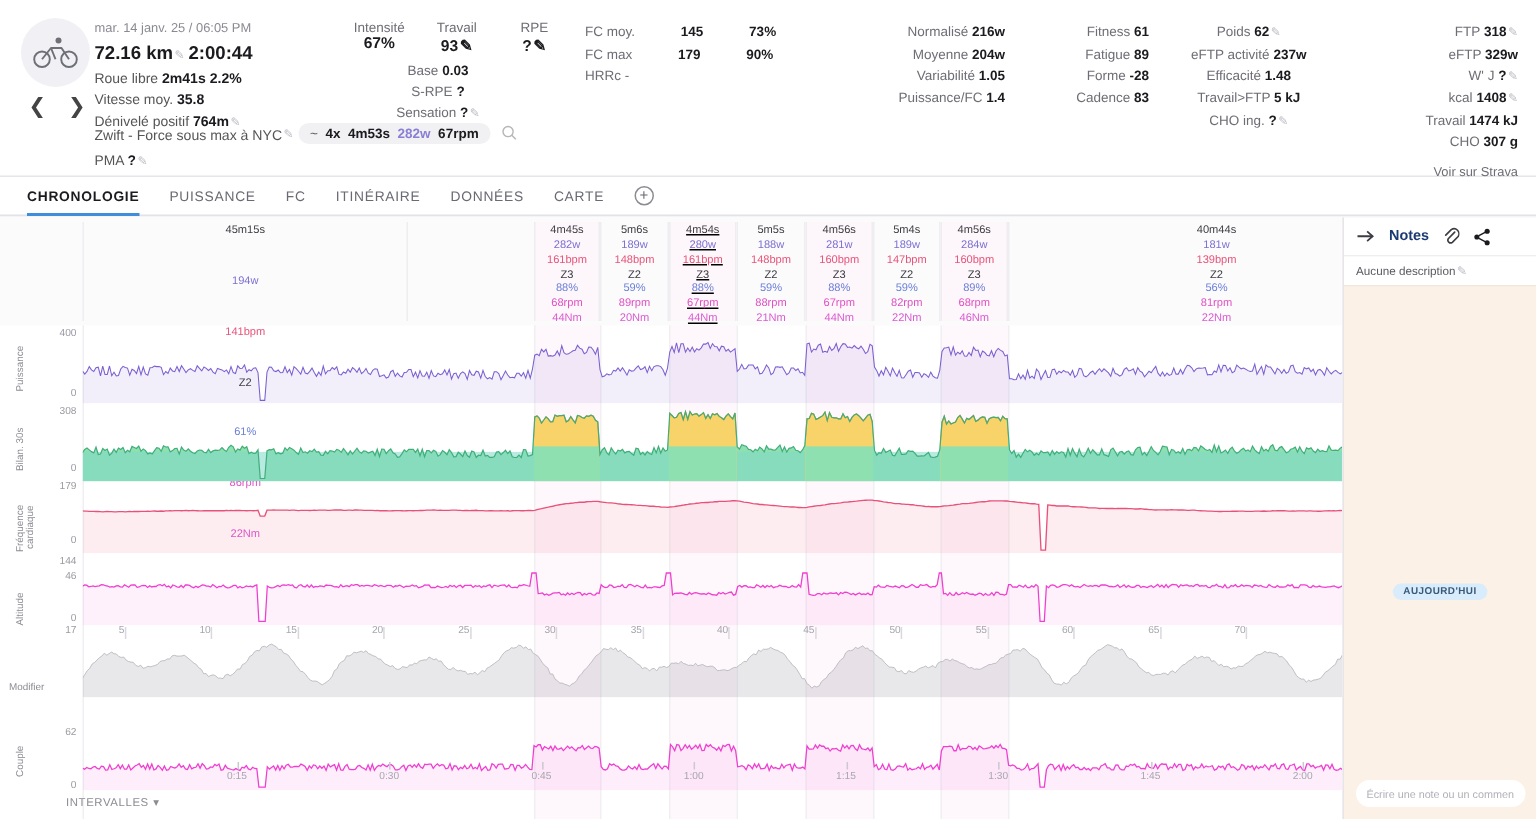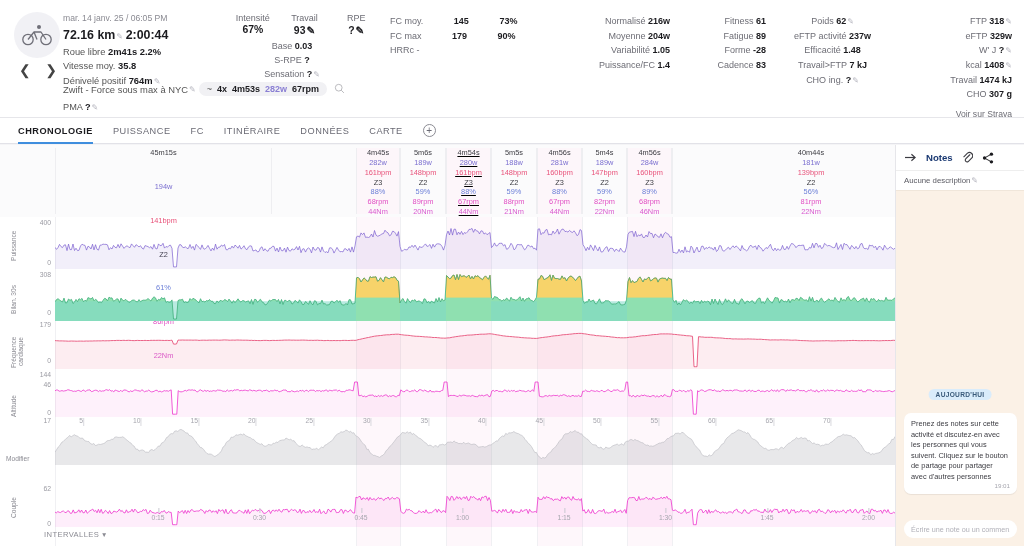--- a/index.html
+++ b/index.html
@@ -259,21 +259,21 @@
         <div><span>Fitness</span> <b>61</b></div>
         <div><span>Fatigue</span> <b>89</b></div>
         <div><span>Forme</span> <b>-28</b></div>
         <div><span>Cadence</span> <b>83</b></div>
       </div>
 
       <div class="col-poids">
         <div><span>Poids</span> <b>62</b><span class="pen">✎</span></div>
         <div><span>eFTP activité</span> <b>237w</b></div>
         <div><span>Efficacité</span> <b>1.48</b></div>
-        <div><span>Travail&gt;FTP</span> <b>7 kJ</b></div>
+        <div><span>Travail&gt;FTP</span> <b>5 kJ</b></div>
         <div><span>CHO ing.</span> <b>?</b><span class="pen">✎</span></div>
       </div>
 
       <div class="col-ftp">
         <div><span>FTP</span> <b>318</b><span class="pen">✎</span></div>
         <div><span>eFTP</span> <b>329w</b></div>
         <div><span>W' J</span> <b>?</b><span class="pen">✎</span></div>
         <div><span>kcal</span> <b>1408</b><span class="pen">✎</span></div>
         <div><span>Travail</span> <b>1474 kJ</b></div>
         <div><span>CHO</span> <b>307 g</b></div>
@@ -556,21 +556,17 @@
           </svg>
       </span>
     </div>
 
     <div class="notes-desc">
       <span>Aucune description</span><span class="pen">✎</span>
     </div>
 
     <div class="today-pill">AUJOURD'HUI</div>
 
-    <div class="note-bubble">
-      <span>Prenez des notes sur cette activité et discutez-en avec les personnes qui vous suivent. Cliquez sur le bouton de partage pour partager avec d'autres personnes</span>
-      <span class="note-time">19:01</span>
-    </div>
 
     <input class="note-input" placeholder="Écrire une note ou un commen..." style="">
   </div>
 
 </div>
 
 </body></html>

